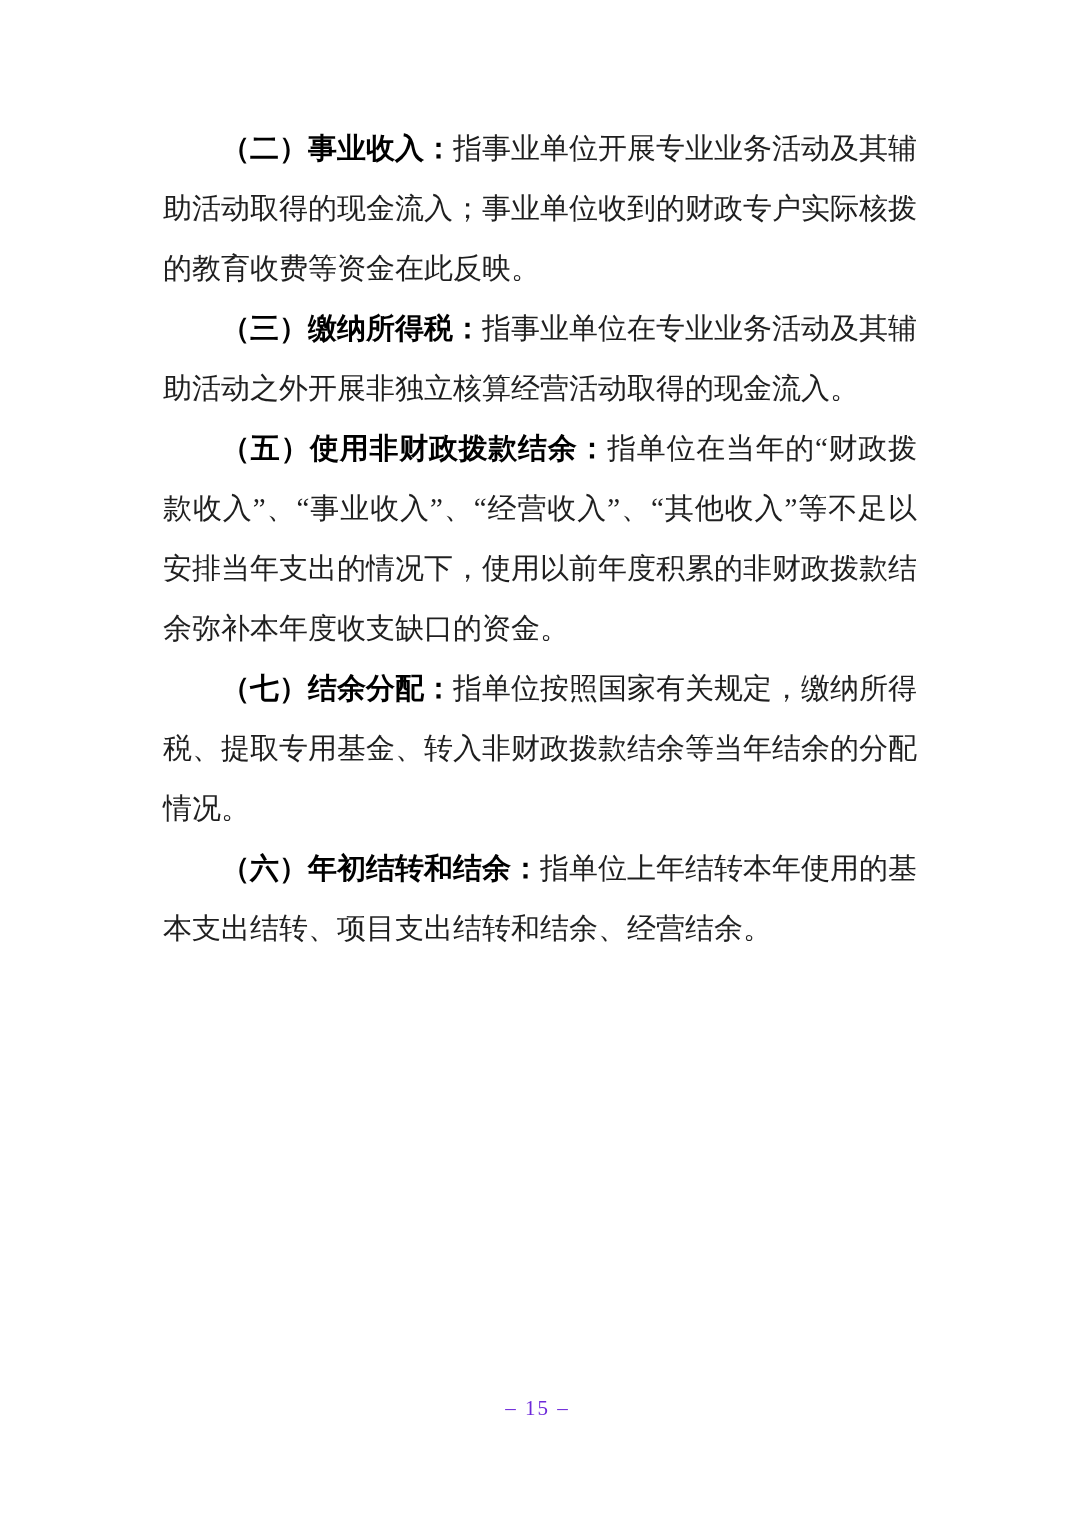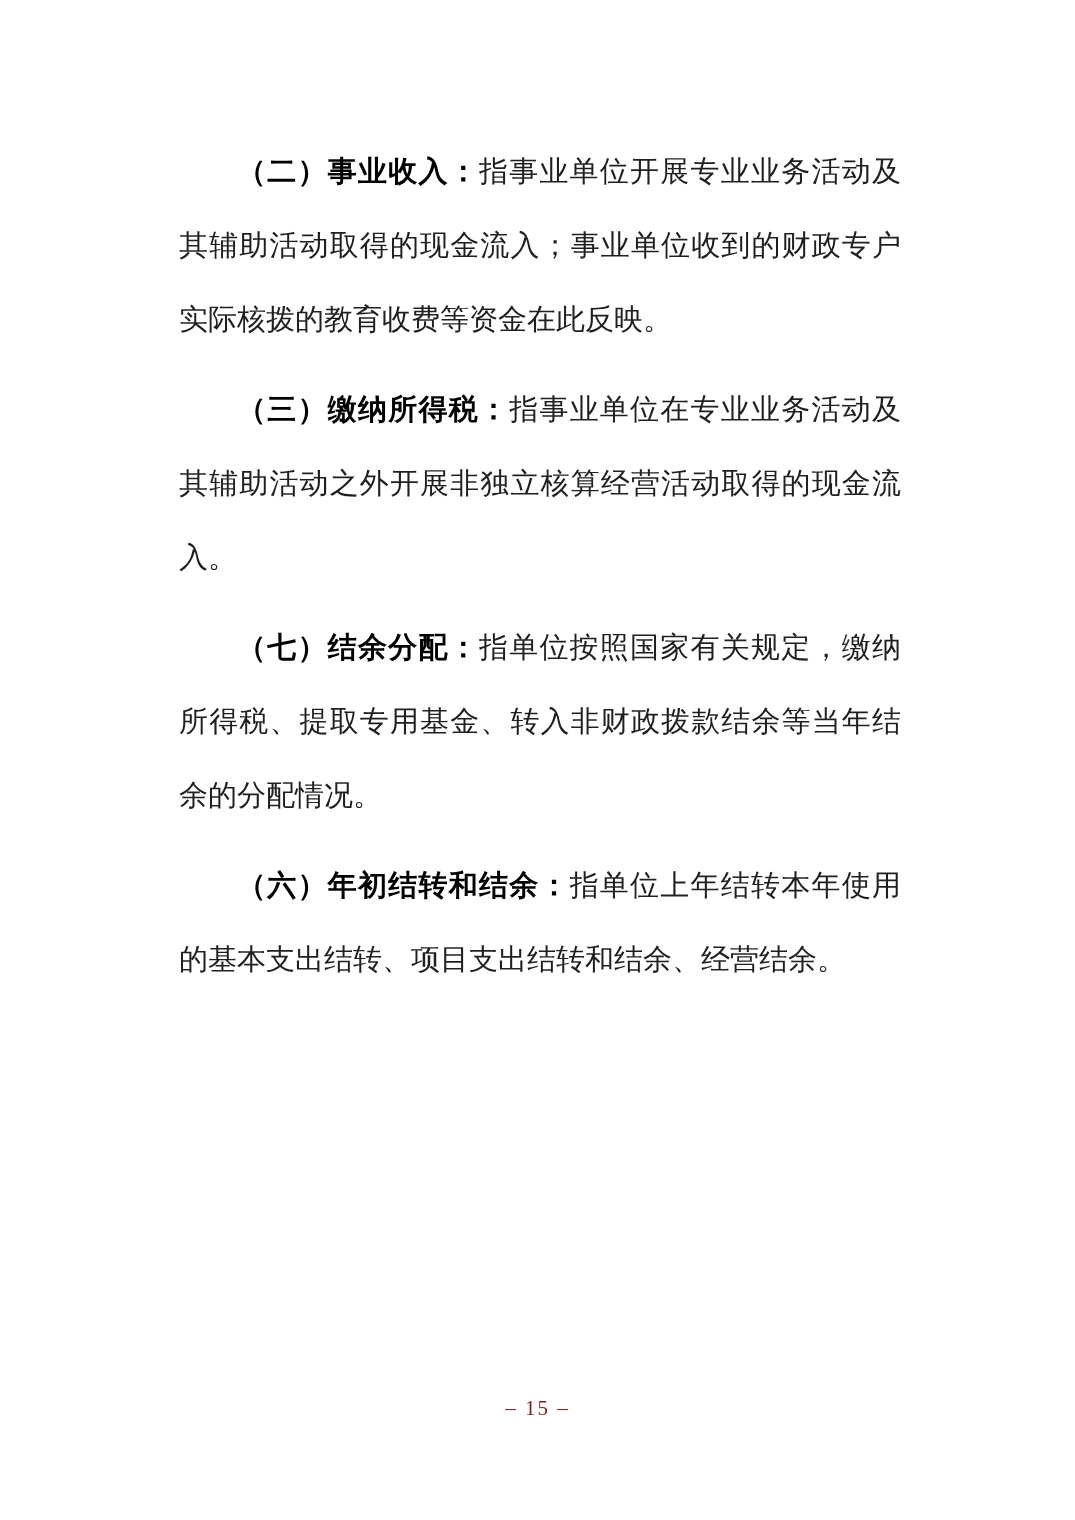--- a/index.html
+++ b/index.html
@@ -19,55 +19,56 @@
     background: #ffffff;
     overflow: hidden;
   }
   .content {
     position: absolute;
     left: 163px;
     top: 118px;
     width: 754px;
   }
   .para {
-    margin: 16px;
+    margin: 0;
     font-size: 29px;
-    line-height: 74px;
+    line-height: 60px;
     color: #1f1f1f;
     text-align: justify;
     text-justify: inter-ideograph;
     text-indent: 2em;
     word-break: break-all;
   }
   .term {
     font-weight: bold;
     color: #000000;
   }
   .footer {
     position: absolute;
     left: 0;
     width: 1075px;
     top: 1396px;
     text-align: center;
     font-size: 21px;
-    color: #7f1d1d;
+    color: #6d28d9;
     letter-spacing: 2px;
   }
 </style>
 </head>
 <body>
 
 <div class="page">
   <div class="content">
 
     <p class="para"><span class="term">（二）事业收入：</span><span class="body-text">指事业单位开展专业业务活动及其辅助活动取得的现金流入；事业单位收到的财政专户实际核拨的教育收费等资金在此反映。</span></p>
 
     <p class="para"><span class="term">（三）缴纳所得税：</span><span class="body-text">指事业单位在专业业务活动及其辅助活动之外开展非独立核算经营活动取得的现金流入。</span></p>
 
 
+    <p class="para"><span class="term">（五）使用非财政拨款结余：</span><span class="body-text">指单位在当年的“财政拨款收入”、“事业收入”、“经营收入”、“其他收入”等不足以安排当年支出的情况下，使用以前年度积累的非财政拨款结余弥补本年度收支缺口的资金。</span></p>
 
     <p class="para"><span class="term">（七）结余分配：</span><span class="body-text">指单位按照国家有关规定，缴纳所得税、提取专用基金、转入非财政拨款结余等当年结余的分配情况。</span></p>
 
     <p class="para"><span class="term">（六）年初结转和结余：</span><span class="body-text">指单位上年结转本年使用的基本支出结转、项目支出结转和结余、经营结余。</span></p>
 
   </div>
 
   <div class="footer">– 15 –</div>
 </div>
 

